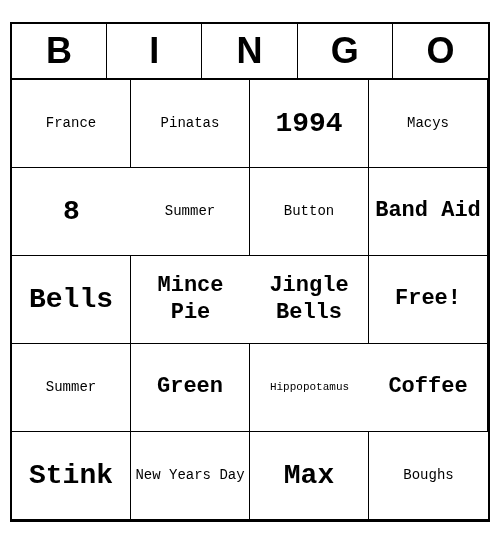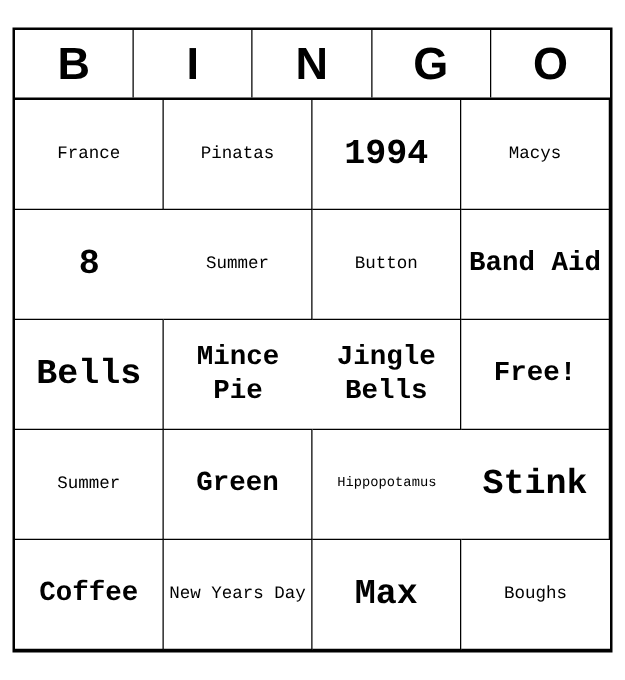--- a/index.html
+++ b/index.html
@@ -73,19 +73,19 @@
       <div class="cell">Summer</div>
       <div class="cell">Button</div>
       <div class="cell large-text">Band Aid</div>
       <div class="cell xlarge-text">Bells</div>
       <div class="cell large-text">Mince Pie</div>
       <div class="cell large-text">Jingle Bells</div>
       <div class="cell large-text">Free!</div>
       <div class="cell">Summer</div>
       <div class="cell large-text">Green</div>
       <div class="cell small-text">Hippopotamus</div>
+      <div class="cell large-text">Coffee</div>
       <div class="cell xlarge-text">Stink</div>
-      <div class="cell large-text">Coffee</div>
       <div class="cell">New Years Day</div>
       <div class="cell xlarge-text">Max</div>
       <div class="cell">Boughs</div>
     </div>
 </div>
 
 </body></html>

